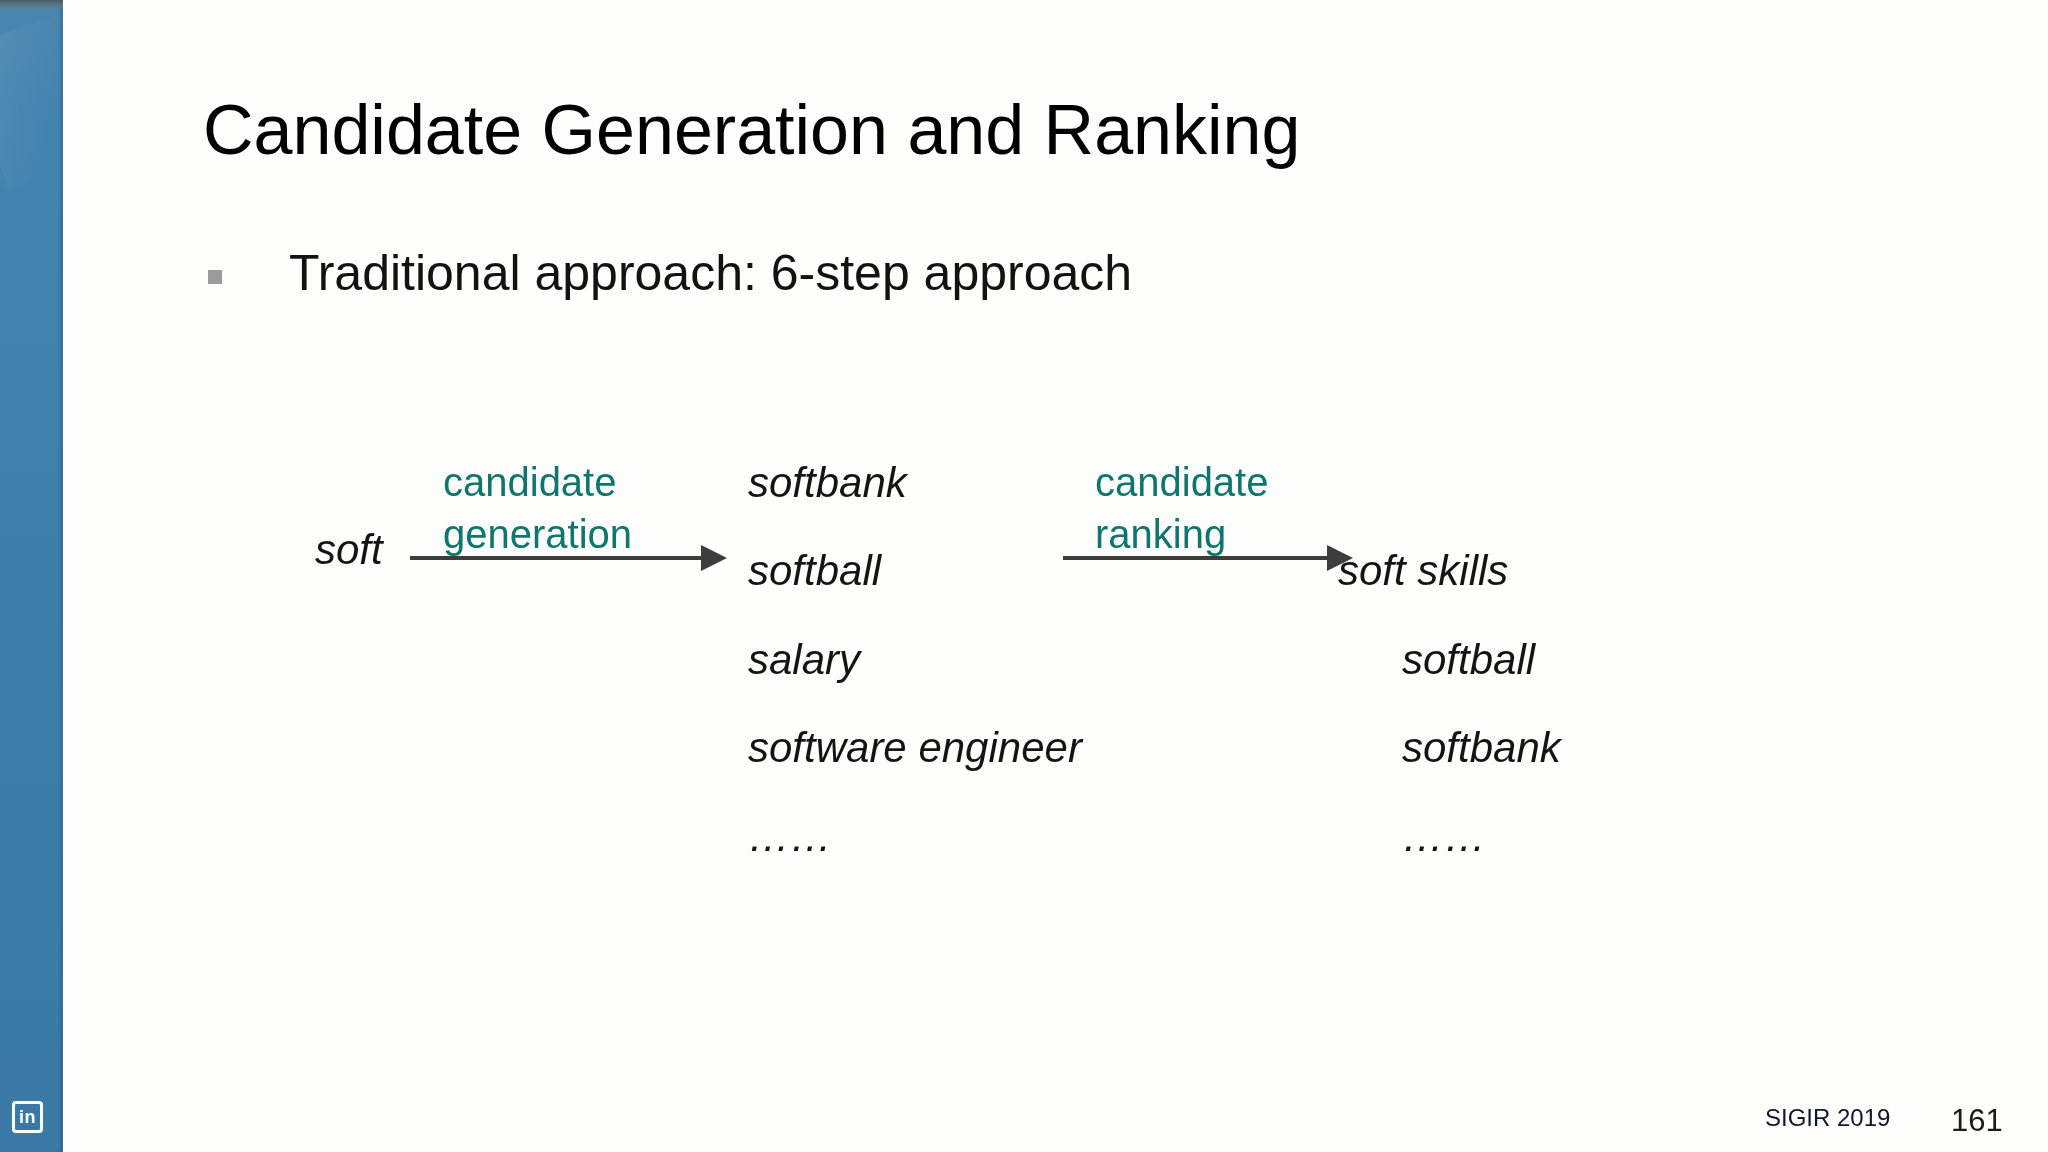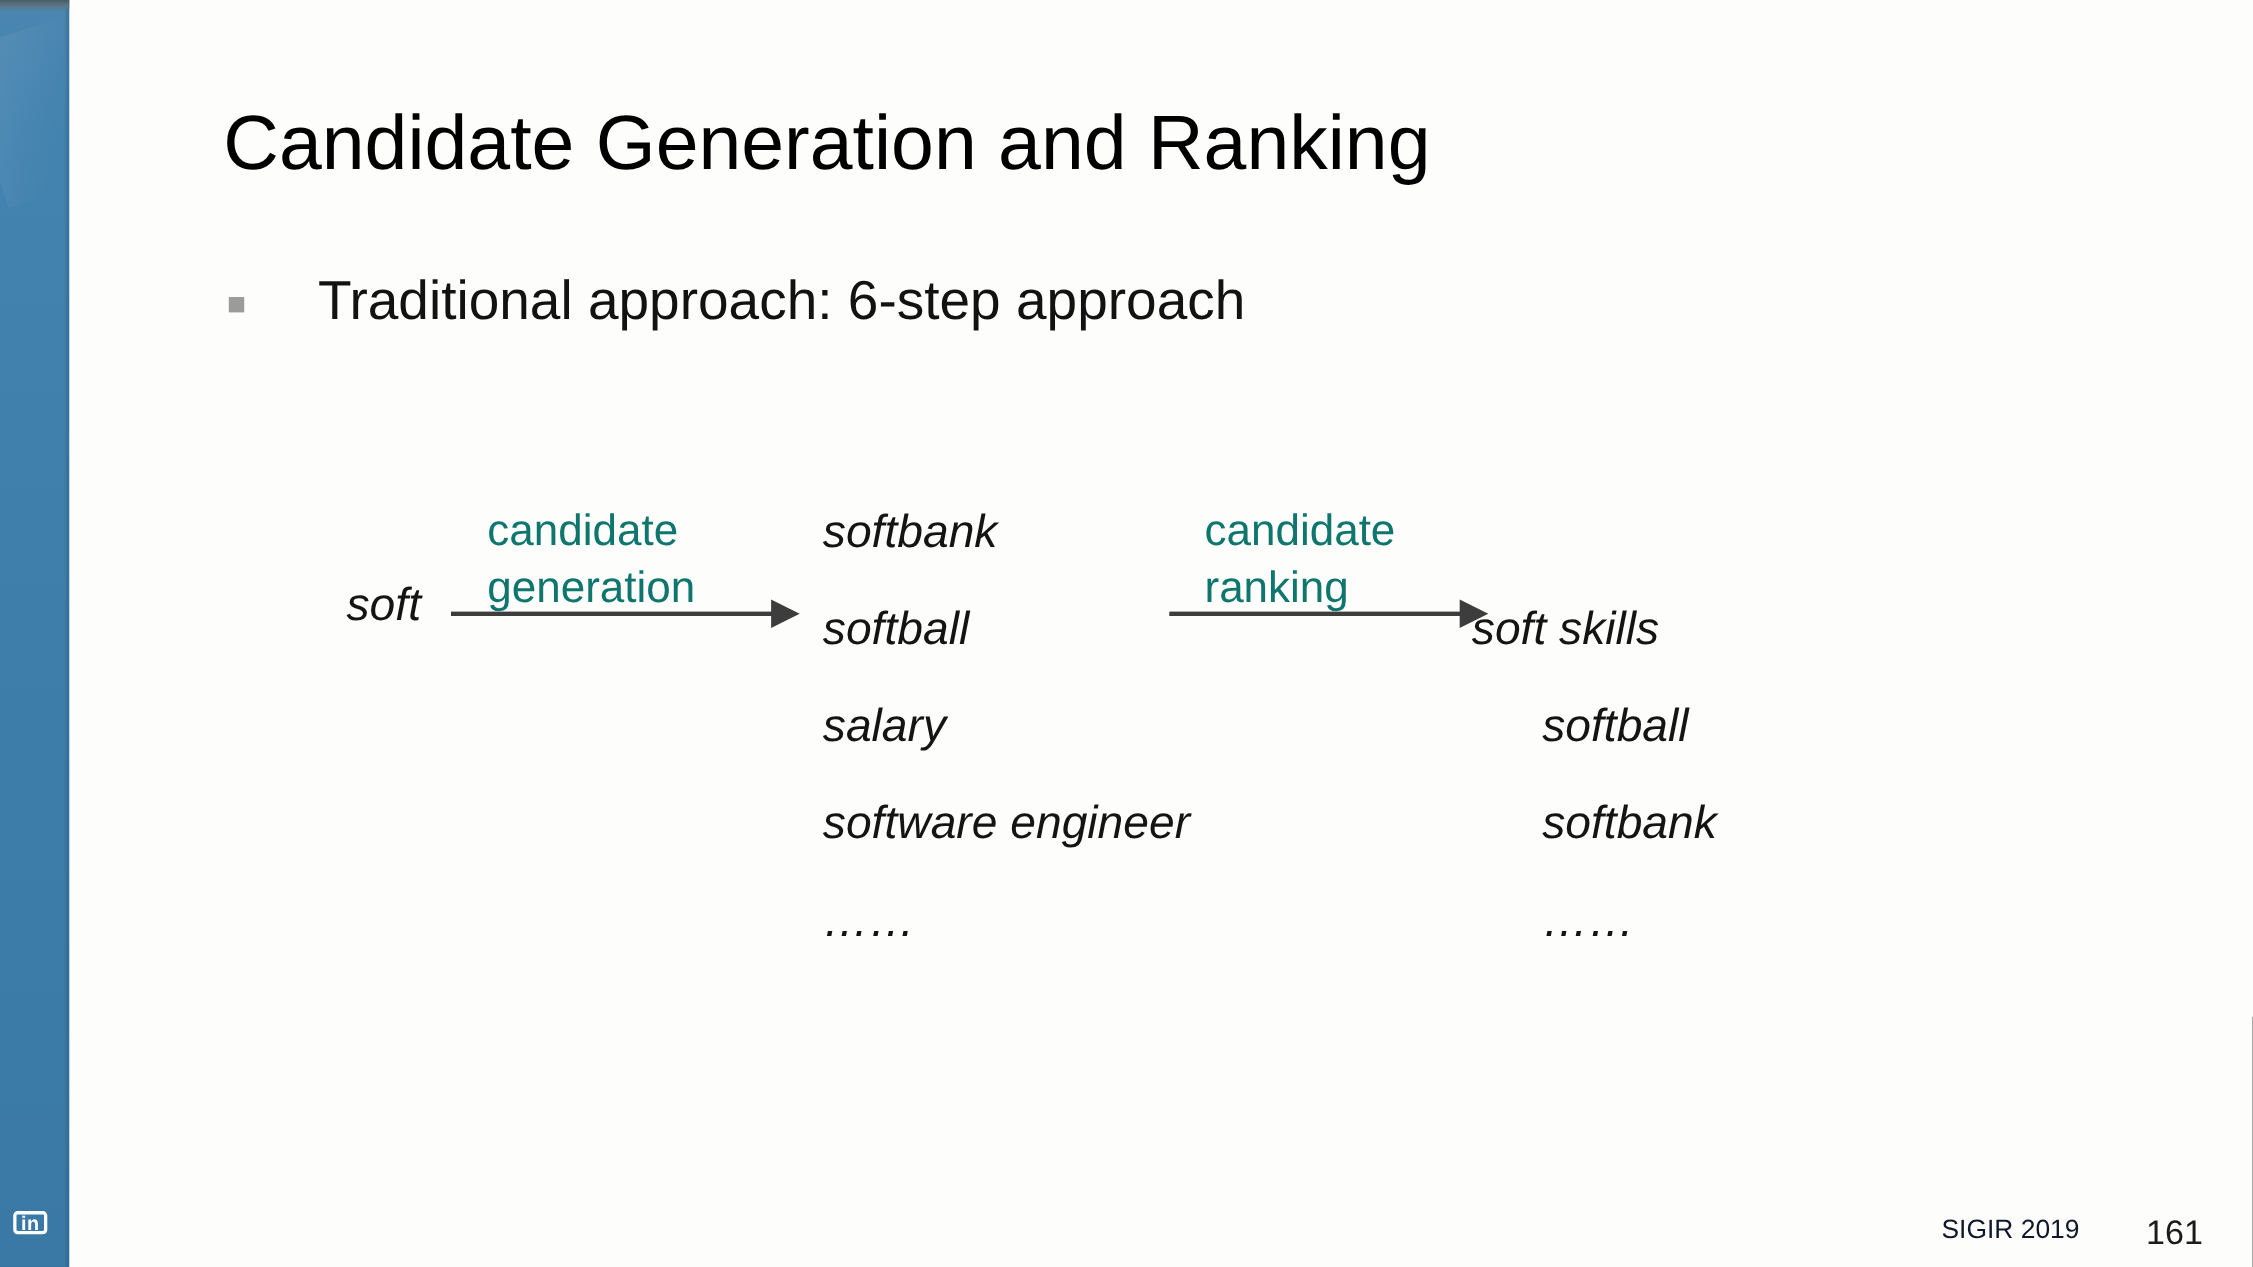--- a/index.html
+++ b/index.html
@@ -17,21 +17,21 @@
   .sidebar .top-strip{
     position:absolute;left:0;top:0;width:63px;height:10px;
     background:linear-gradient(180deg,#4a5c66 0%,#5b7888 55%,rgba(90,130,160,0) 100%);
   }
   .sidebar .facet{
     position:absolute;left:-18px;top:26px;width:110px;height:150px;
     background:linear-gradient(115deg,rgba(255,255,255,.10),rgba(255,255,255,0) 60%);
     transform:rotate(-18deg);
   }
   .li-badge{
-    position:absolute;left:12px;top:1101px;width:31px;height:21px;
+    position:absolute;left:12px;top:1101px;width:31px;height:32px;
     border:3px solid #ffffff;border-radius:4px;box-sizing:border-box;
     display:flex;align-items:center;justify-content:center;
     color:#ffffff;font-weight:bold;font-size:18px;line-height:1;
     letter-spacing:.5px;
   }
   
   .title{
     position:absolute;left:203px;top:79px;
     font-size:70px;line-height:1;color:#000000;white-space:nowrap;margin-top:16px;
   }

